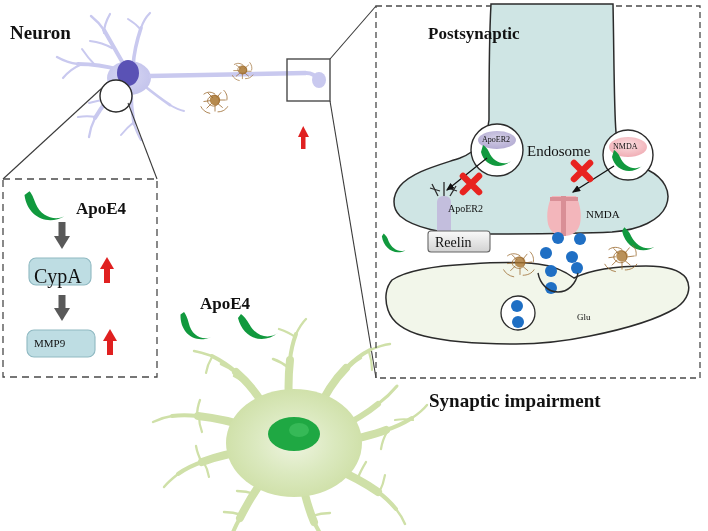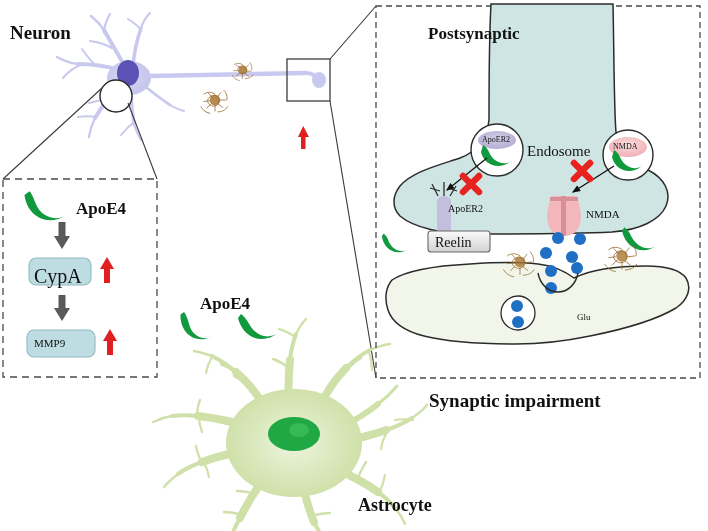--- a/index.html
+++ b/index.html
@@ -317,21 +317,20 @@
   </svg>
 
   <div class="lbl lbl-neuron">Neuron</div>
 
 
   <div class="lbl lbl-apoe4-box">ApoE4</div>
   <div class="lbl lbl-cypa">CypA</div>
   <div class="lbl lbl-mmp9">MMP9</div>
 
   <div class="lbl lbl-apoe4-astro">ApoE4</div>
-  <div class="lbl lbl-astrocyte">Astrocyte</div>
 
   <div class="lbl lbl-post">Postsynaptic</div>
   <div class="lbl lbl-endosome">Endosome</div>
   <div class="lbl lbl-synimp">Synaptic impairment</div>
 
   <div class="lbl lbl-apoer2-rec">ApoER2</div>
   <div class="lbl lbl-nmda-rec">NMDA</div>
   <div class="lbl lbl-reelin">Reelin</div>
   <div class="lbl lbl-glu">Glu</div>
   <div class="lbl lbl-ves-apoer2">ApoER2</div>

